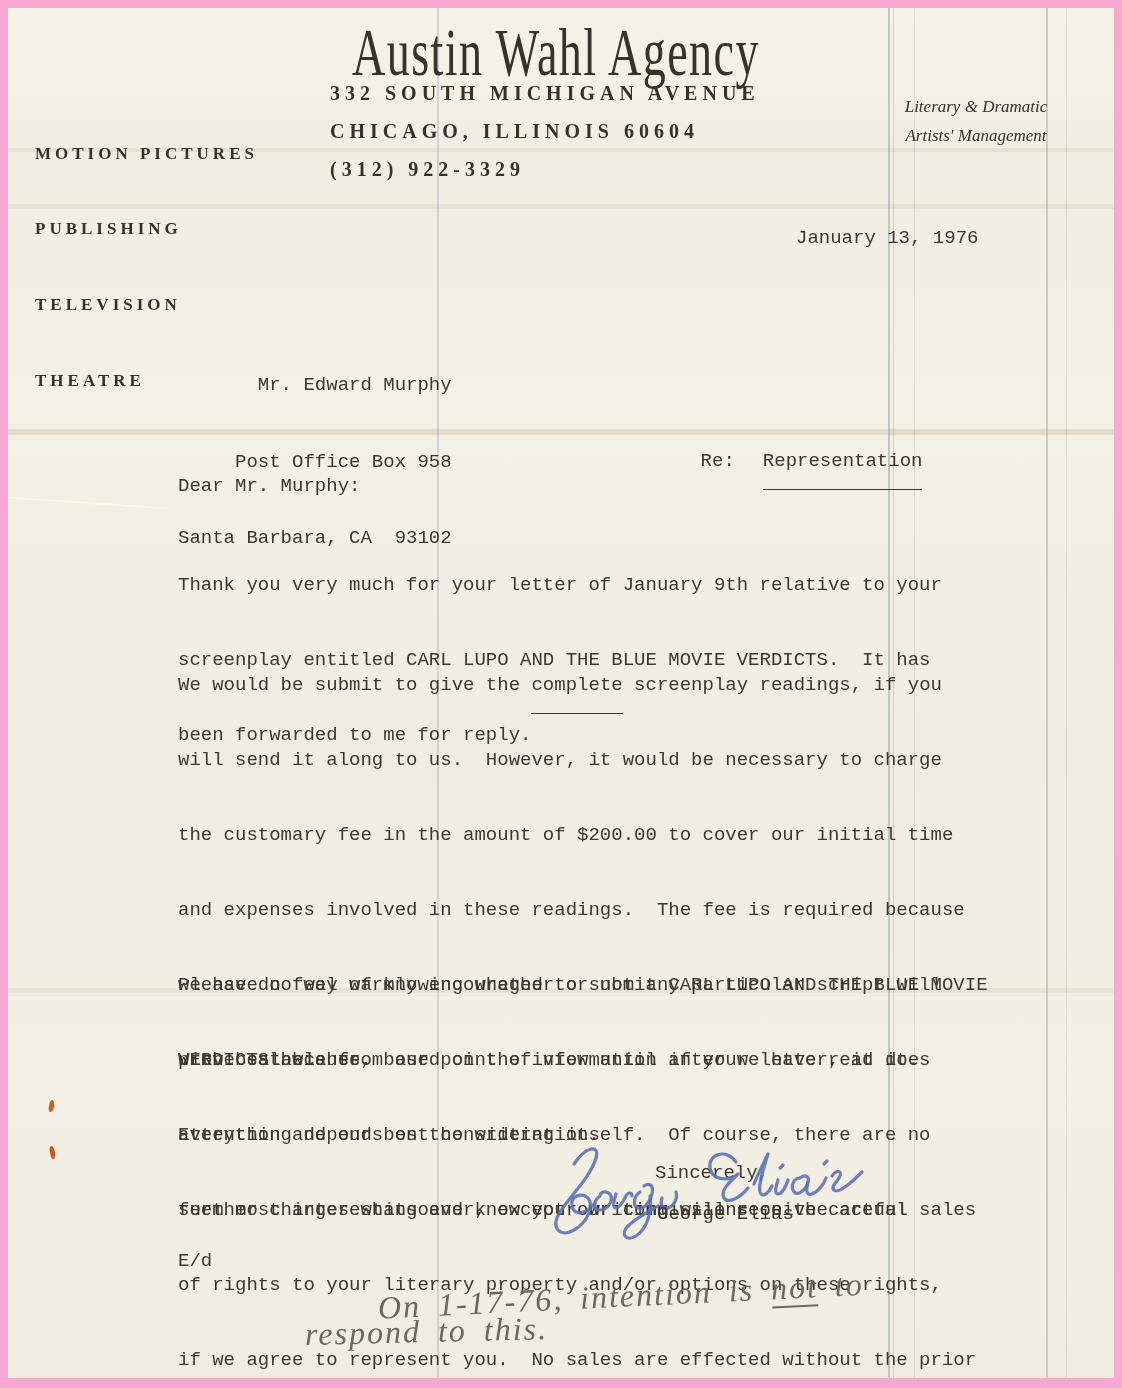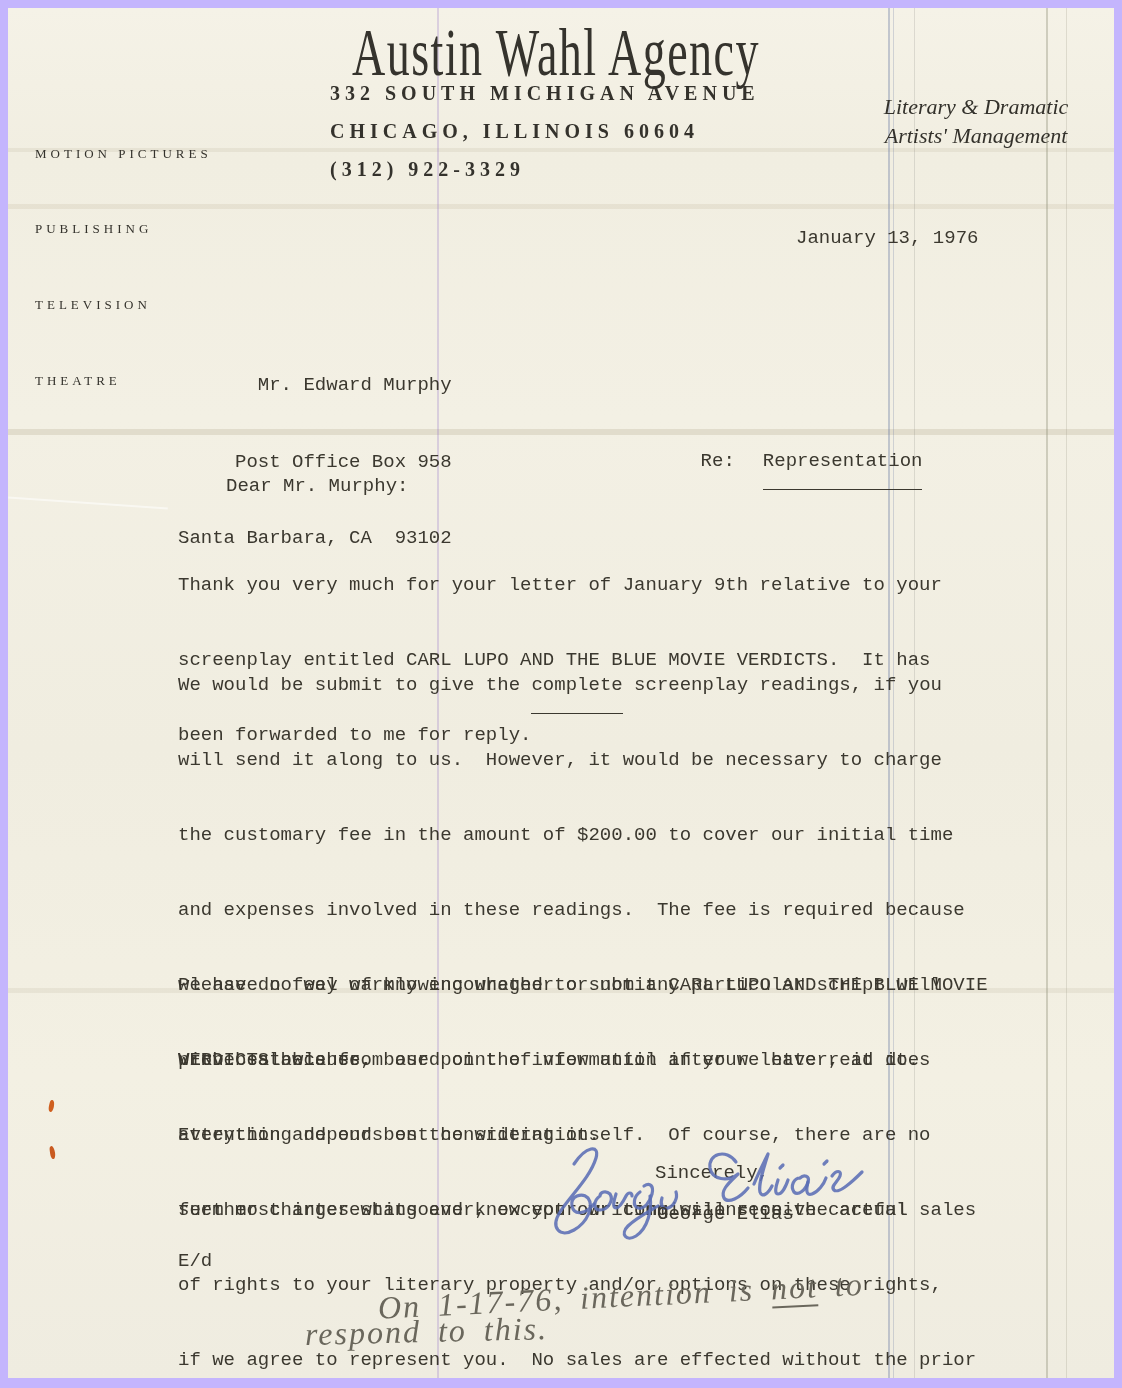--- a/index.html
+++ b/index.html
@@ -1,35 +1,35 @@
 <!DOCTYPE html>
 <html><head>
 <meta charset="utf-8">
 <style>
   html,body{margin:0;padding:0;background:#111;}
-  .page{position:relative;width:1122px;height:1388px;background:#c4b5fd;overflow:hidden;
+  .page{position:relative;width:1122px;height:1388px;background:#f9a8d4;overflow:hidden;
         font-family:"Liberation Serif",serif;}
   .paper{position:absolute;left:8px;top:8px;width:1106px;height:1370px;
          background:linear-gradient(180deg,#f5f2e7 0%,#f1eee1 11%,#f3f0e4 30%,#f0ede0 54%,#f3f0e3 78%,#efece0 100%);}
   
   .vline{position:absolute;top:8px;height:1370px;}
   .crease{position:absolute;left:8px;width:1106px;}
   .crease-diag{position:absolute;background:rgba(255,255,255,.55);height:2px;}
   .fleck{position:absolute;border-radius:40% 60% 50% 50%;}
   
   .agency-title{position:absolute;left:352px;top:14px;white-space:nowrap;
       font-size:64px;font-weight:400;letter-spacing:2px;color:#35332d;
       transform:scale(0.72,1.05);transform-origin:left top;}
-  .services{position:absolute;left:35px;top:90px;color:#34322c;font-weight:400;
-      font-size:13px;letter-spacing:4px;line-height:25.3px;white-space:pre;}
+  .services{position:absolute;left:35px;top:90px;color:#34322c;font-weight:700;
+      font-size:17px;letter-spacing:4px;line-height:25.3px;white-space:pre;}
   .hq{position:absolute;left:330px;width:470px;text-align:left;color:#34322c;
       font-weight:700;font-size:20px;letter-spacing:5px;white-space:nowrap;}
   .hq1{top:82px}.hq2{top:120px}.hq3{top:158px}
   .tagline{position:absolute;left:856px;top:92px;width:240px;text-align:center;
-      font-style:italic;font-size:22px;line-height:29px;color:#33312b;white-space:nowrap;}
+      font-style:italic;font-size:17px;line-height:29px;color:#33312b;white-space:nowrap;}
   
   .typed{position:absolute;font-family:"Liberation Mono",monospace;font-size:19px;
          color:#3b382f;white-space:pre;line-height:25px;}
   .lh265 .tline{line-height:26.5px;text-align:right;}
   .u{border-bottom:1.6px solid #3b382f;padding-bottom:17px;}
   .re-subject{margin-left:28px;}
   
   .sig-svg{position:absolute;left:540px;top:1134px;}
   .pencil{position:absolute;font-family:"Liberation Serif",serif;font-style:italic;
           color:#6a675c;font-size:32px;letter-spacing:2px;word-spacing:7px;white-space:pre;}
@@ -77,21 +77,21 @@
   <div class="typed lh265" style="left:178px;top:322px;">
     <div class="tline">Mr. Edward Murphy</div>
     <div class="tline">Post Office Box 958</div>
     <div class="tline">Santa Barbara, CA  93102</div>
   </div>
 
   <div class="typed" style="left:655px;top:424px;">
     <span>Re:</span><span class="u re-subject">Representation</span>
   </div>
 
-  <div class="typed" style="left:178px;top:474px;margin-left:48px;">Dear Mr. Murphy:</div>
+  <div class="typed" style="left:178px;top:474px;">Dear Mr. Murphy:</div>
 
   <div class="typed" style="left:178px;top:523px;">
     <div>Thank you very much for your letter of January 9th relative to your</div>
     <div>screenplay entitled CARL LUPO AND THE BLUE MOVIE VERDICTS.  It has</div>
     <div>been forwarded to me for reply.</div>
   </div>
 
   <div class="typed" style="left:178px;top:623px;">
     <div><span>We would be submit to give the </span><span class="u">complete</span><span> screenplay readings, if you</span></div>
     <div>will send it along to us.  However, it would be necessary to charge</div>

